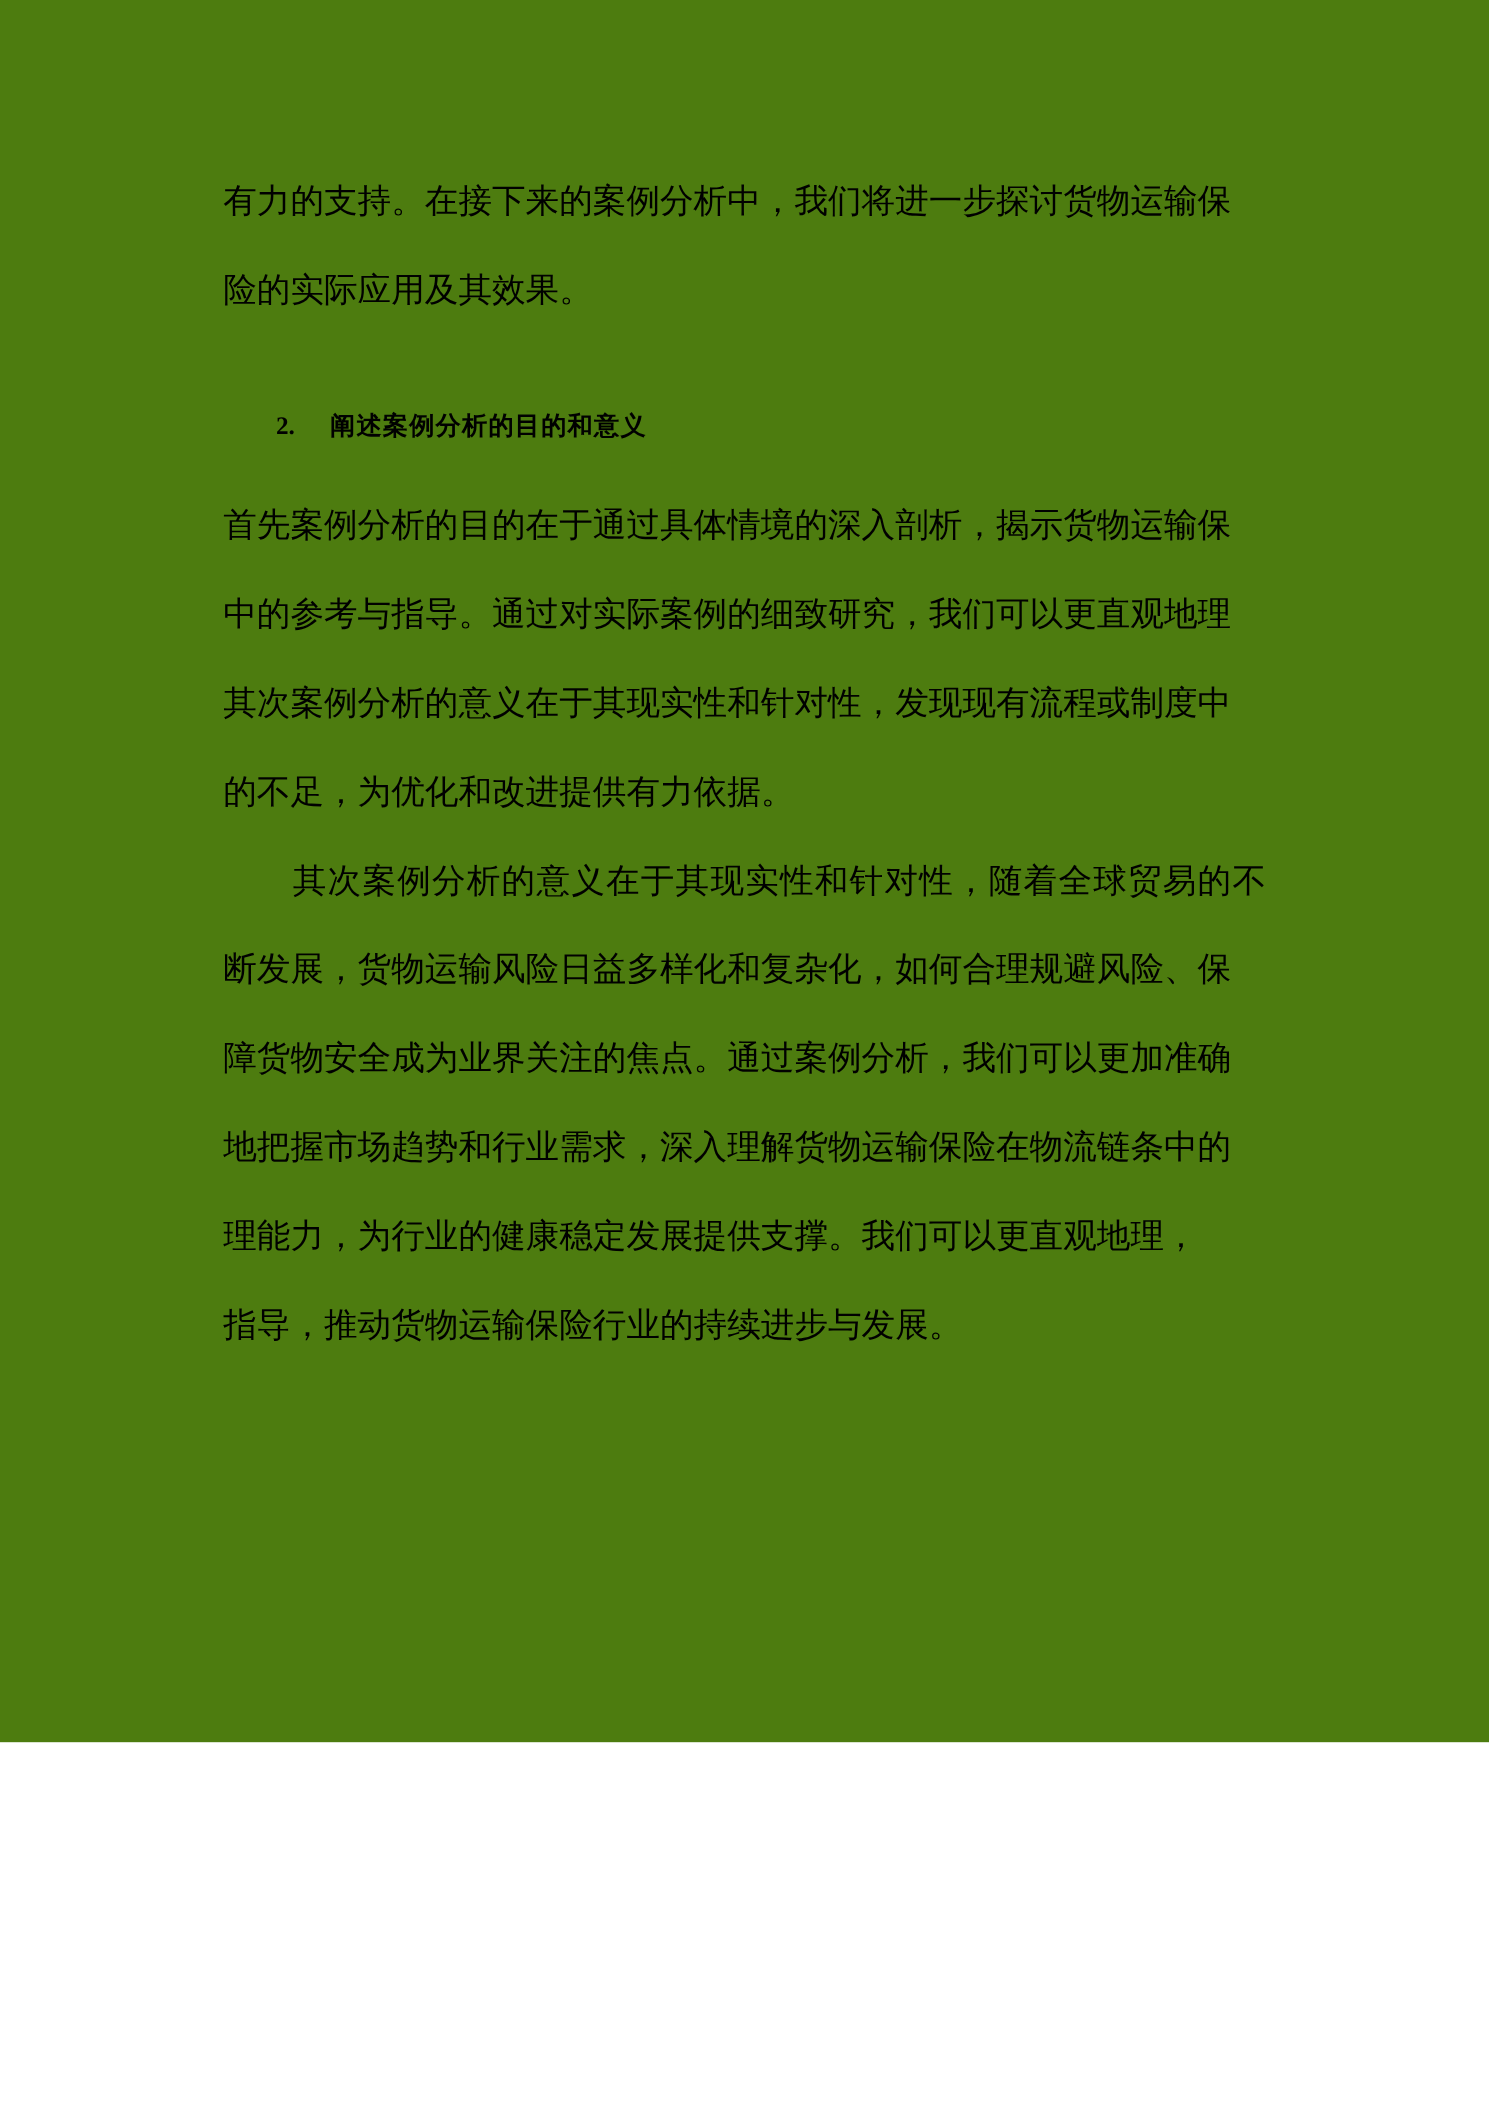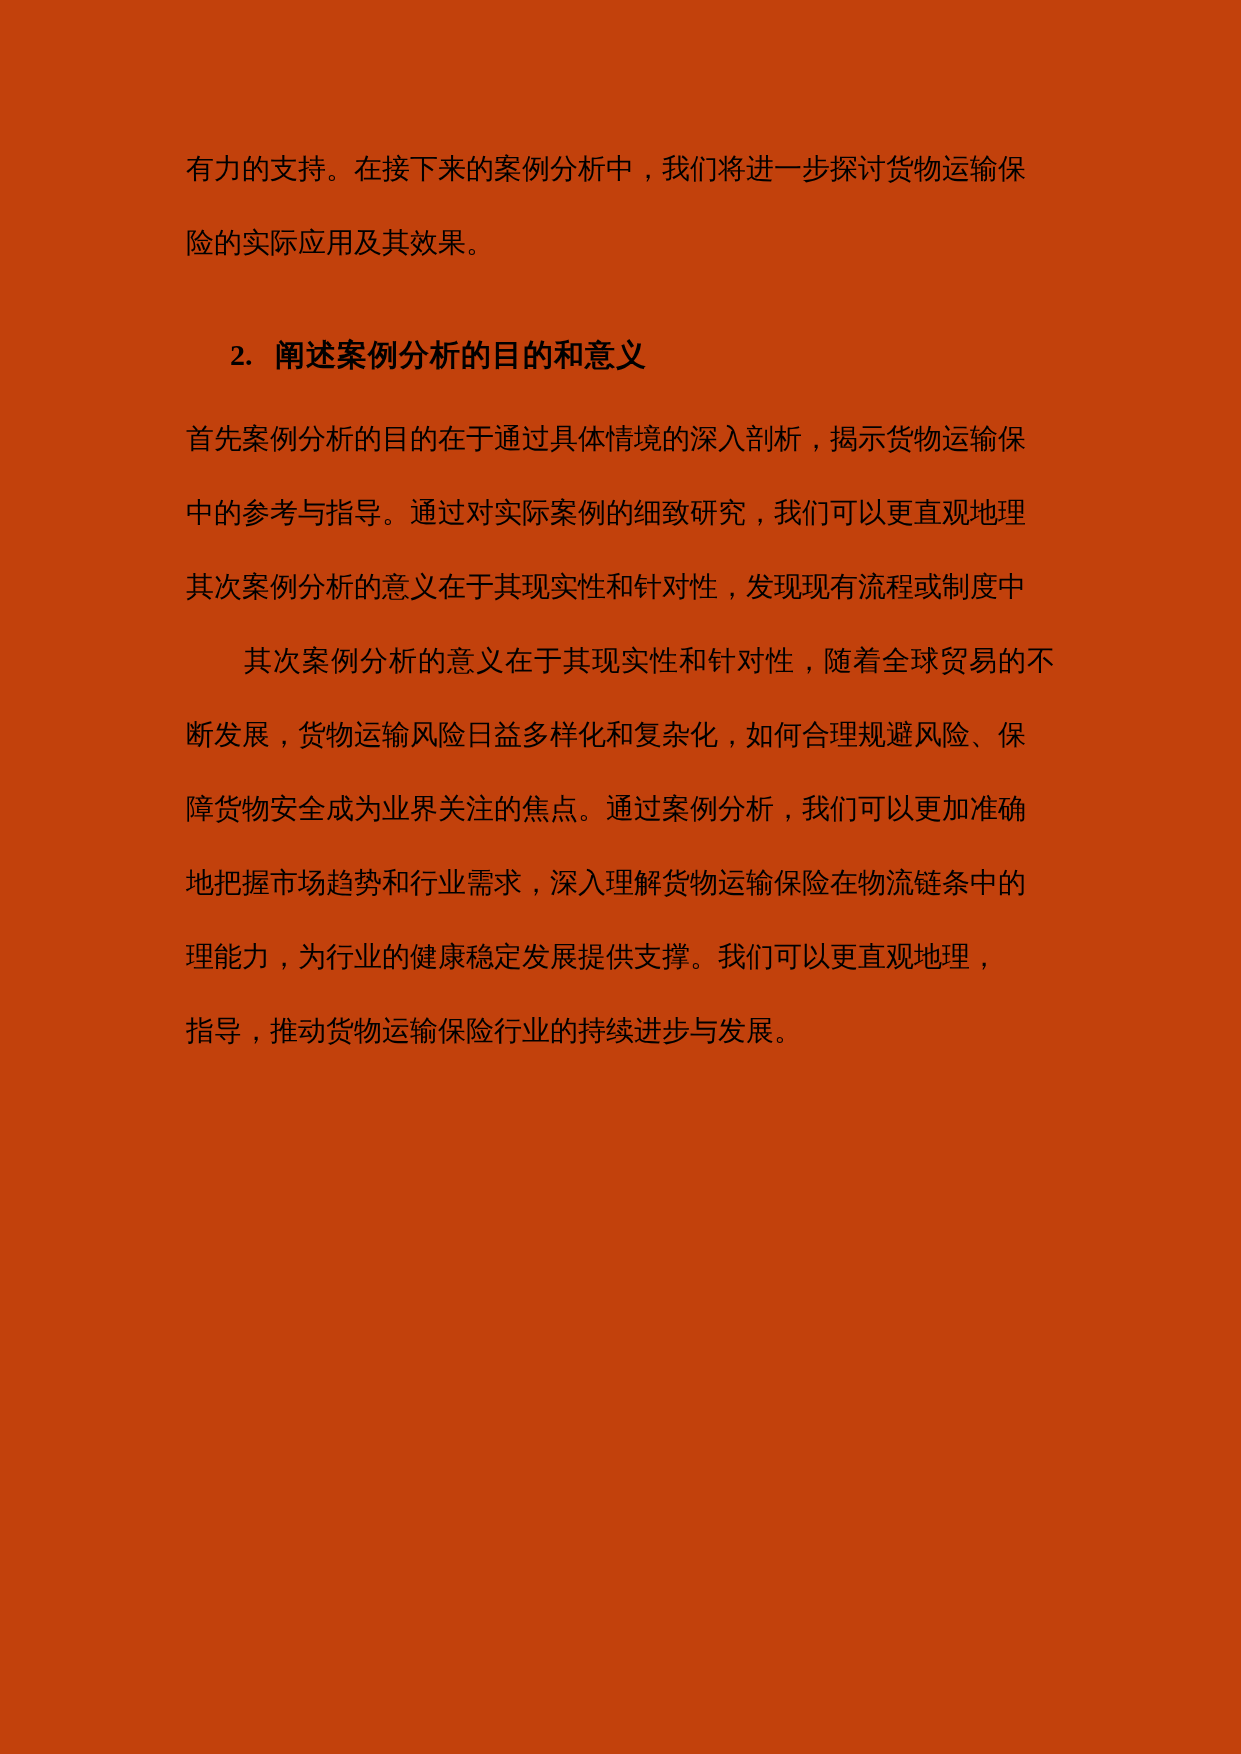--- a/index.html
+++ b/index.html
@@ -3,22 +3,22 @@
 <meta charset="utf-8">
 <style>
   html, body {
     margin: 0;
     padding: 0;
     background: #ffffff;
   }
   .page {
     position: relative;
     width: 1241px;
-    height: 1754px;
-    background: #c2410c;
+    height: 1452px;
+    background: #4d7c0f;
     overflow: hidden;
     font-family: "Liberation Serif", "DejaVu Serif", serif;
     color: #000000;
   }
   .text-column {
     position: absolute;
     left: 186px;
     top: 132px;
     width: 840px;
   }
@@ -35,21 +35,21 @@
   }
   .indent {
     text-indent: 58px;
   }
   .sp1 {
     letter-spacing: 1px;
   }
   .heading {
     margin: 38px 0 10px 0;
     padding: 0 0 0 44px;
-    font-size: 30px;
+    font-size: 21px;
     line-height: 74px;
     height: 74px;
     font-weight: bold;
     white-space: nowrap;
   }
   .heading-number {
     display: inline-block;
     min-width: 45px;
     font-weight: bold;
   }
@@ -67,20 +67,21 @@
     <p class="line">有力的支持。在接下来的案例分析中，我们将进一步探讨货物运输保</p>
     <p class="line">险的实际应用及其效果。</p>
 
     <h2 class="heading">
       <span class="heading-number">2.</span><span class="heading-title">阐述案例分析的目的和意义</span>
     </h2>
 
     <p class="line">首先案例分析的目的在于通过具体情境的深入剖析，揭示货物运输保</p>
     <p class="line">中的参考与指导。通过对实际案例的细致研究，我们可以更直观地理</p>
     <p class="line">其次案例分析的意义在于其现实性和针对性，发现现有流程或制度中</p>
+    <p class="line">的不足，为优化和改进提供有力依据。</p>
 
     <p class="line indent sp1">其次案例分析的意义在于其现实性和针对性，随着全球贸易的不</p>
     <p class="line">断发展，货物运输风险日益多样化和复杂化，如何合理规避风险、保</p>
     <p class="line">障货物安全成为业界关注的焦点。通过案例分析，我们可以更加准确</p>
     <p class="line">地把握市场趋势和行业需求，深入理解货物运输保险在物流链条中的</p>
     <p class="line">理能力，为行业的健康稳定发展提供支撑。我们可以更直观地理，</p>
     <p class="line">指导，推动货物运输保险行业的持续进步与发展。</p>
 
   </div>
 </div>

